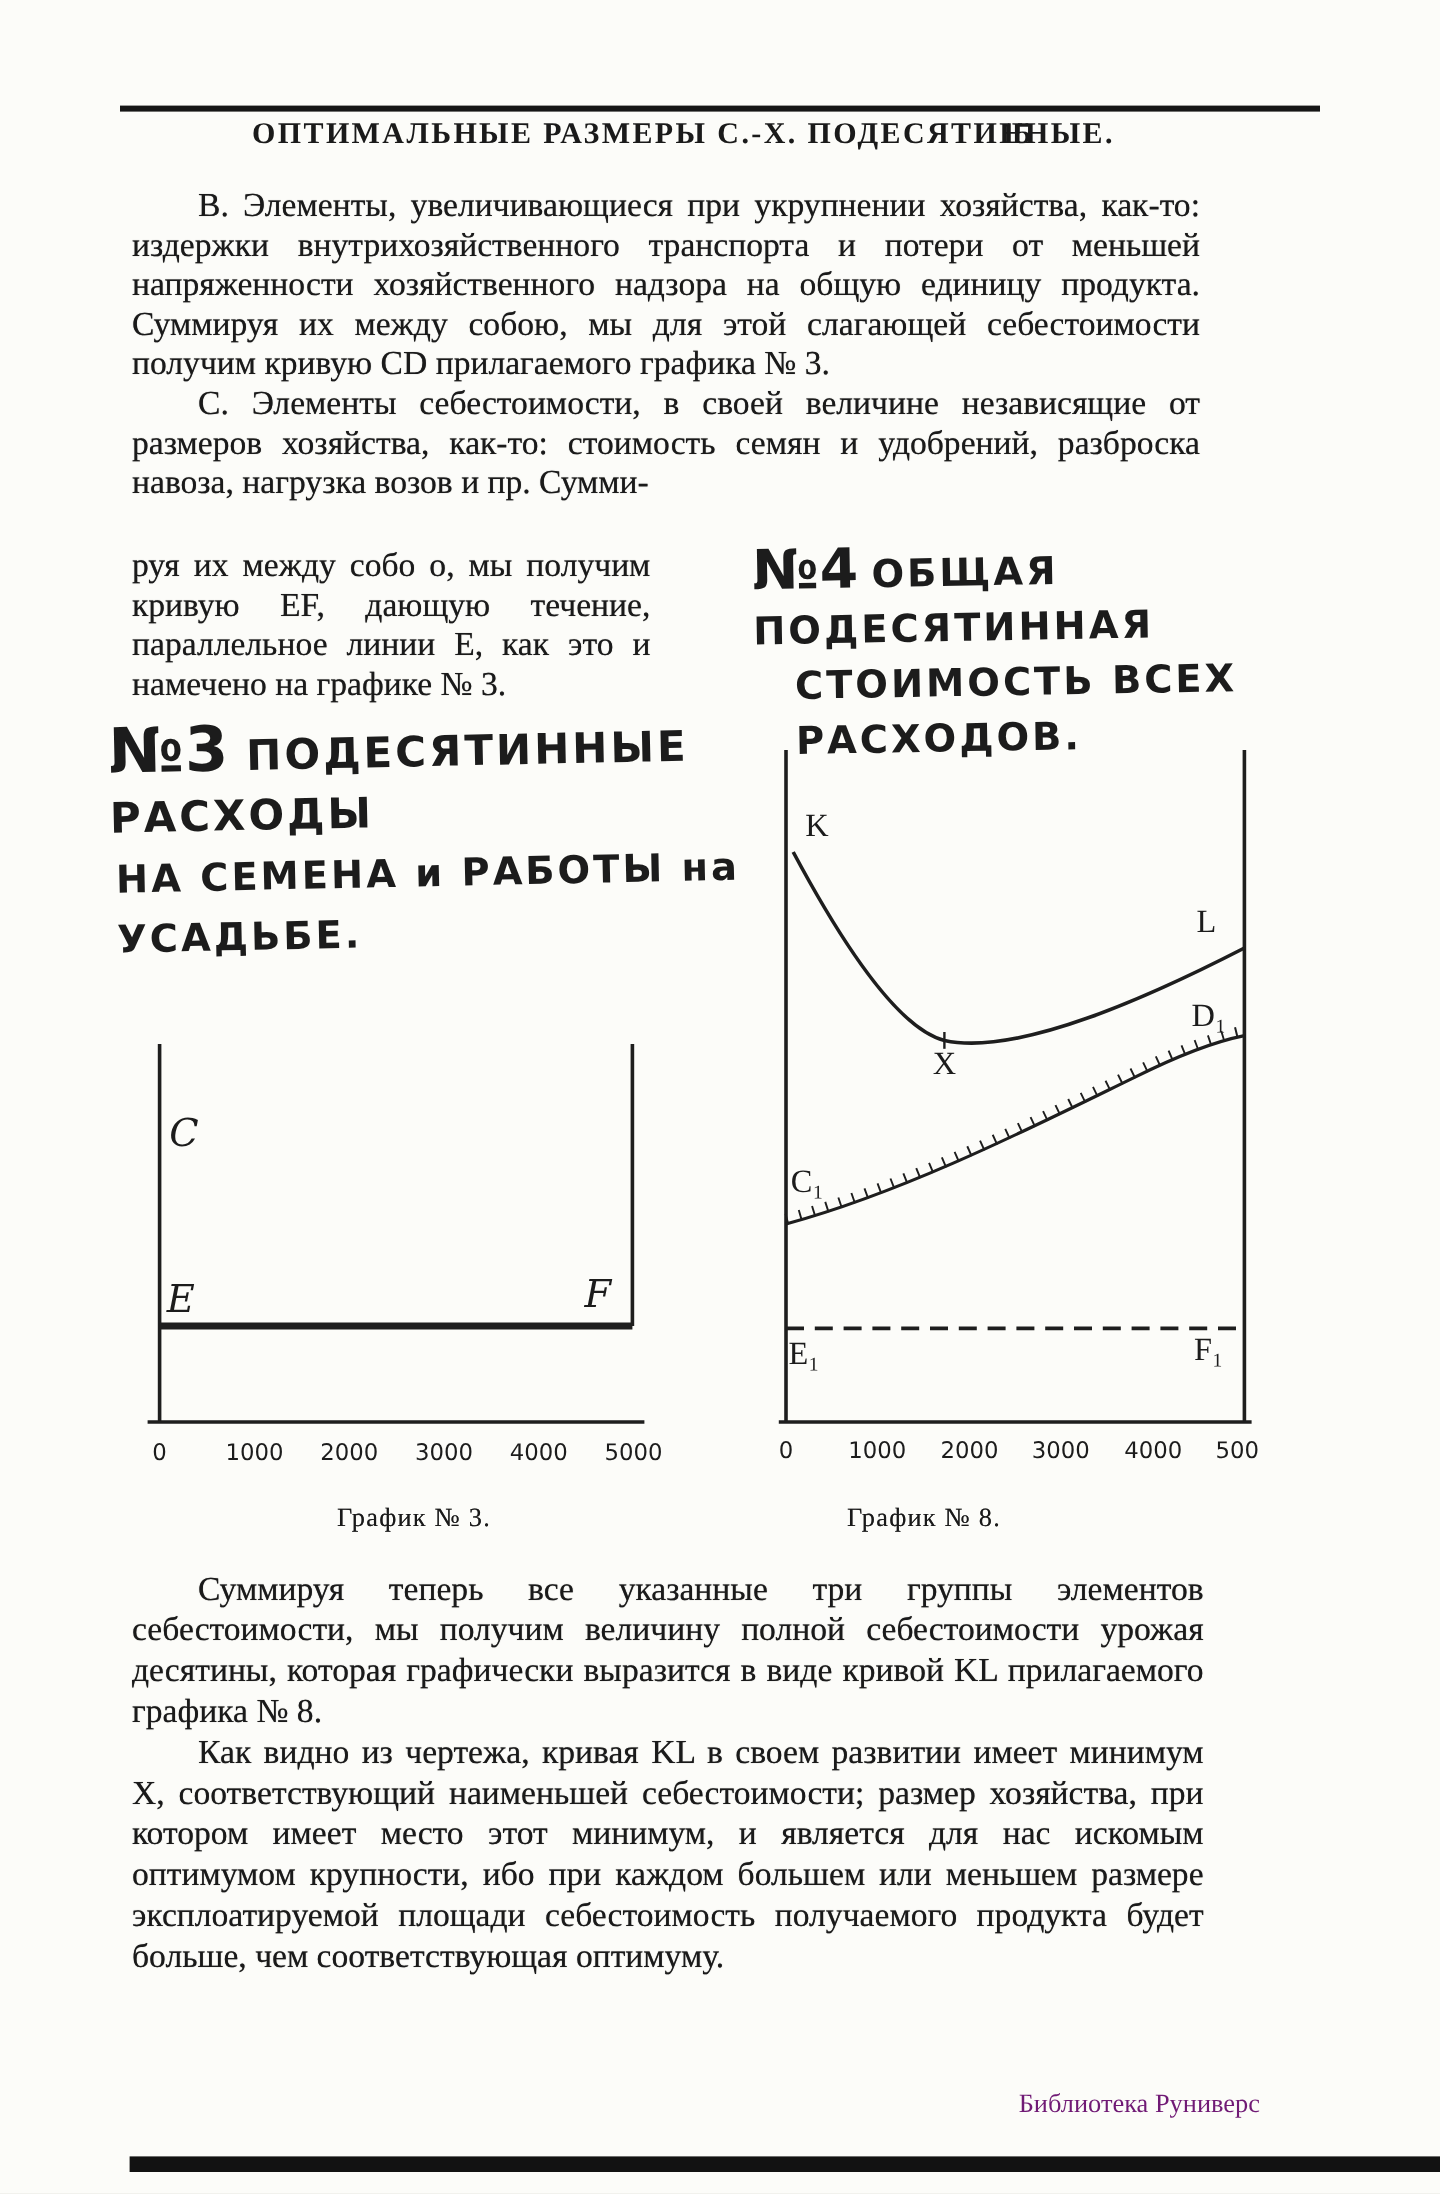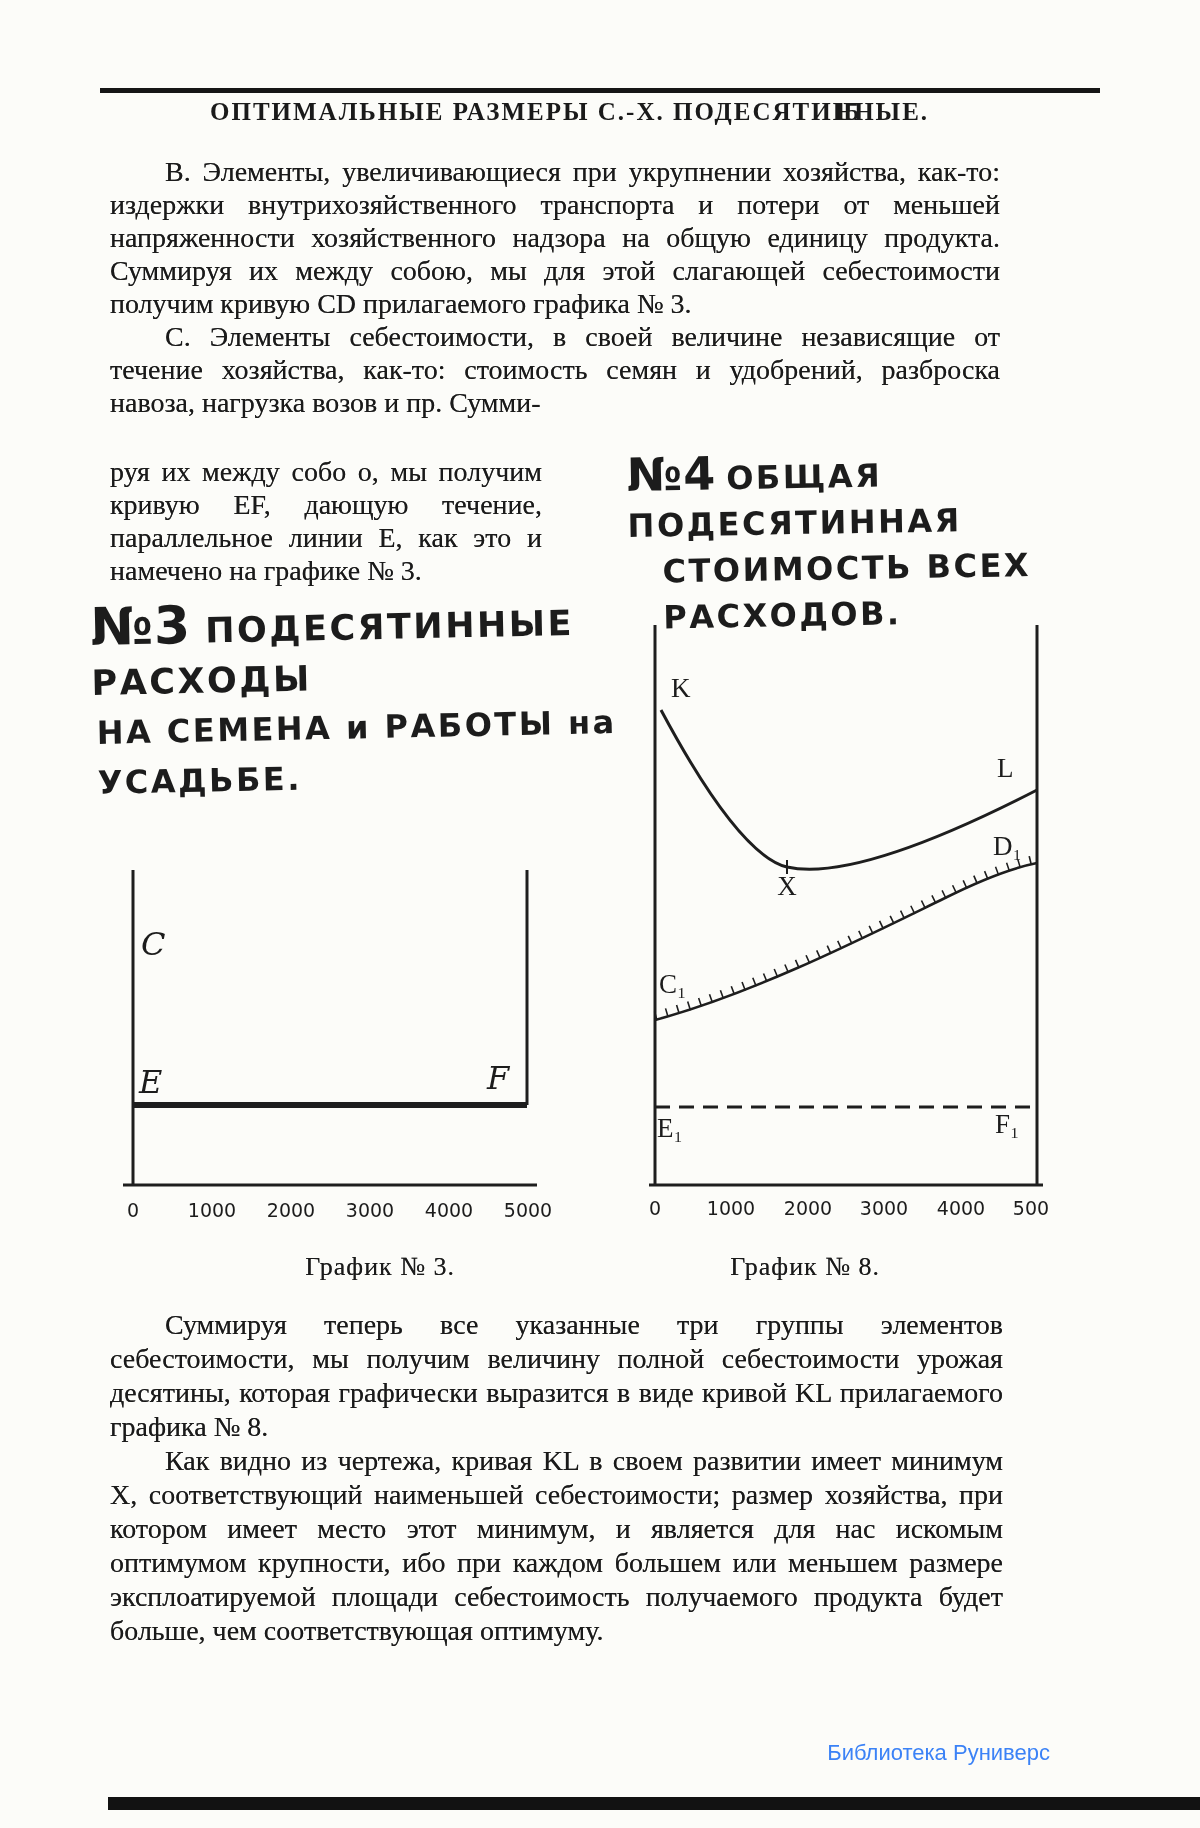--- a/index.html
+++ b/index.html
@@ -46,46 +46,46 @@
 
   
   .chart3 { left:115px; top:855px; }
   .chart4 { left:645px; top:615px; }
   svg .ink { stroke:#1e1e1e; fill:none; }
   svg text { fill:#1c1c1c; }
   .axis-letter { font-family:"DejaVu Serif",serif; font-style:italic; font-size:32px; }
   .curve-letter { font-family:"Liberation Serif",serif; font-size:27px; }
   .tick-label { font-family:"DejaVu Sans",sans-serif; font-size:19px; }
 
-  .caption { font-size:26px; letter-spacing:1px; text-align:right; width:220px;
+  .caption { font-size:22px; letter-spacing:1px; text-align:center; width:220px;
     text-shadow:0 0 .5px rgba(25,25,25,.7); }
   .cap3 { left:235px; top:1252px; }
   .cap4 { left:660px; top:1252px; }
 
   .body-bottom { left:110px; top:1308px; width:893px; line-height:34px; }
   .body-bottom .para + .para { margin-top:0; }
 
   .watermark {
     left:760px; top:1740px; width:290px; text-align:right;
-    font-family:Liberation Sans, sans-serif; font-size:22px; color:#3b82f6;
+    font-family:Liberation Serif, serif; font-size:22px; color:#701a75;
   }
   .bottom-bar { left:108px; top:1797px; width:1100px; height:13px; background:#121212; }
 </style>
 </head>
 <body>
 
 <div class="page">
 
   <div class="abs rule-top"></div>
   <div class="abs header-title">ОПТИМАЛЬНЫЕ РАЗМЕРЫ С.-Х. ПОДЕСЯТИННЫЕ.</div>
   <div class="abs page-number">15</div>
 
   <div class="abs body-top body-text">
     <p class="para"><span class="ital">В. Элементы, увеличивающиеся при укрупнении хозяйства,</span><span> как-то: издержки внутрихозяйственного транспорта и потери от меньшей напряженности хозяйственного надзора на общую единицу продукта. Суммируя их между собою, мы для этой слагающей себестоимости получим кривую CD прилагаемого графика № 3.</span></p>
-    <p class="para"><span class="ital">С. Элементы себестоимости, в своей величине независящие от течение хозяйства,</span><span> как-то: стоимость семян и удобрений, разброска навоза, нагрузка возов и пр. Сумми-</span></p>
+    <p class="para"><span class="ital">С. Элементы себестоимости, в своей величине независящие от размеров хозяйства,</span><span> как-то: стоимость семян и удобрений, разброска навоза, нагрузка возов и пр. Сумми-</span></p>
   </div>
 
   <div class="abs narrow-col body-text">
     <p>руя их между собо о, мы получим кривую EF, дающую течение, параллельное линии E, как это и намечено на графике № 3.</p>
   </div>
 
   <div class="abs hand t4">
     <div class="hand-line"><span class="hand-no">№4</span><span>ОБЩАЯ ПОДЕСЯТИННАЯ</span></div>
     <div class="hand-line hand-indent"><span>СТОИМОСТЬ ВСЕХ РАСХОДОВ.</span></div>
   </div>

